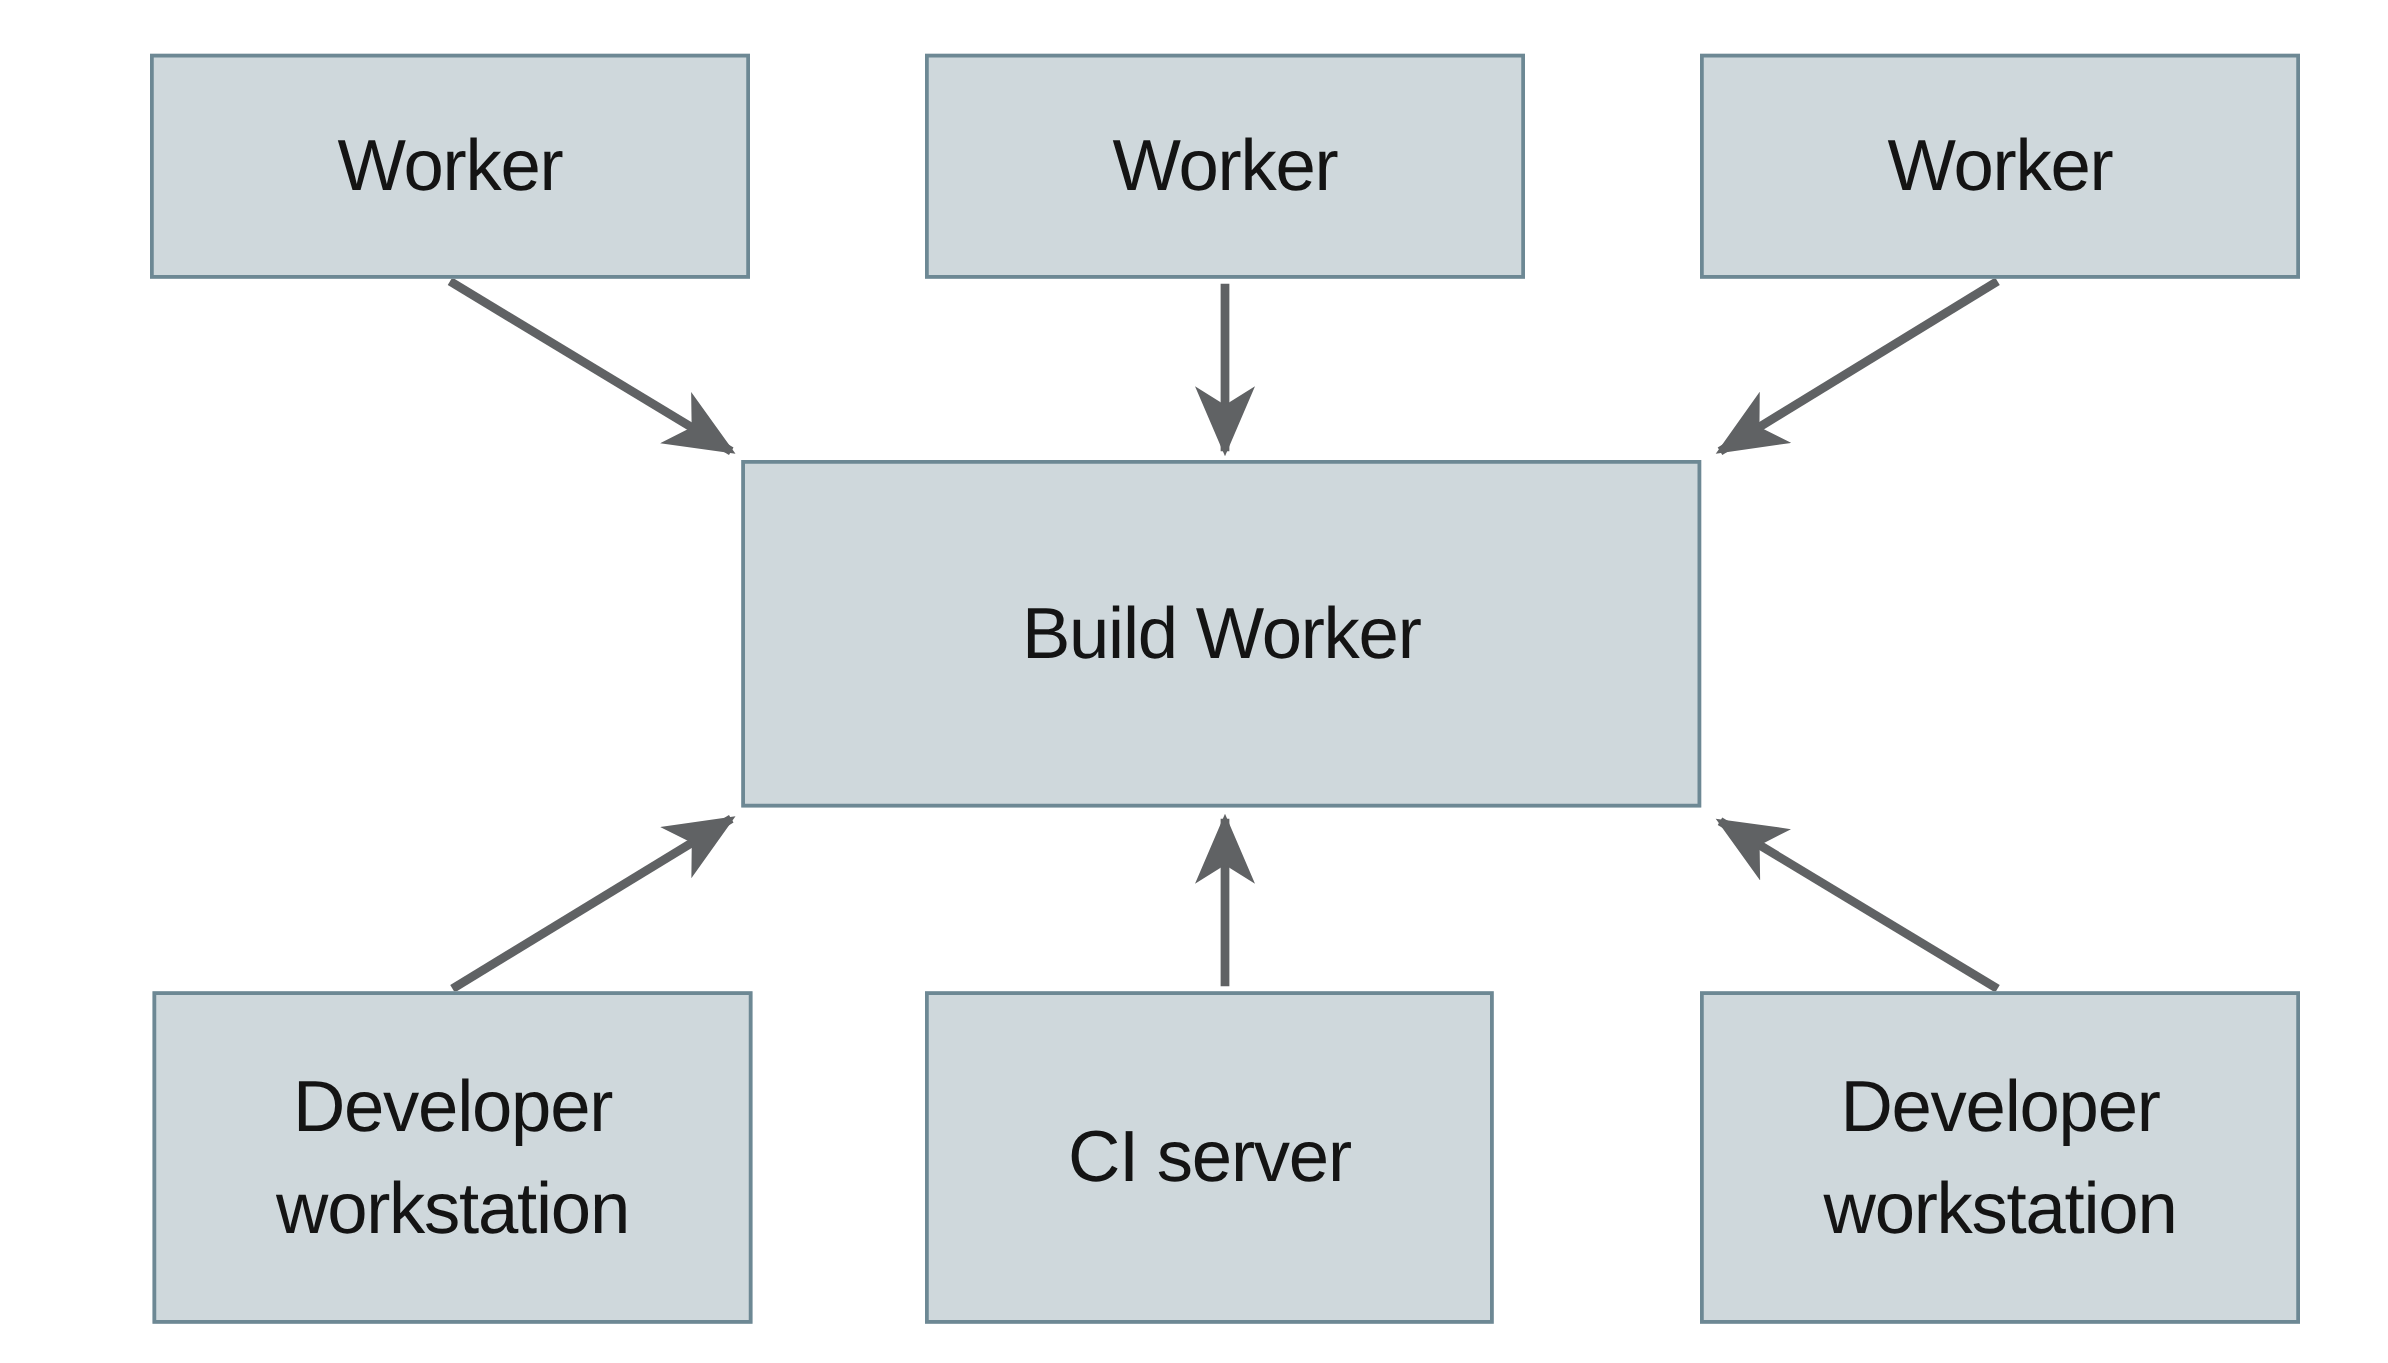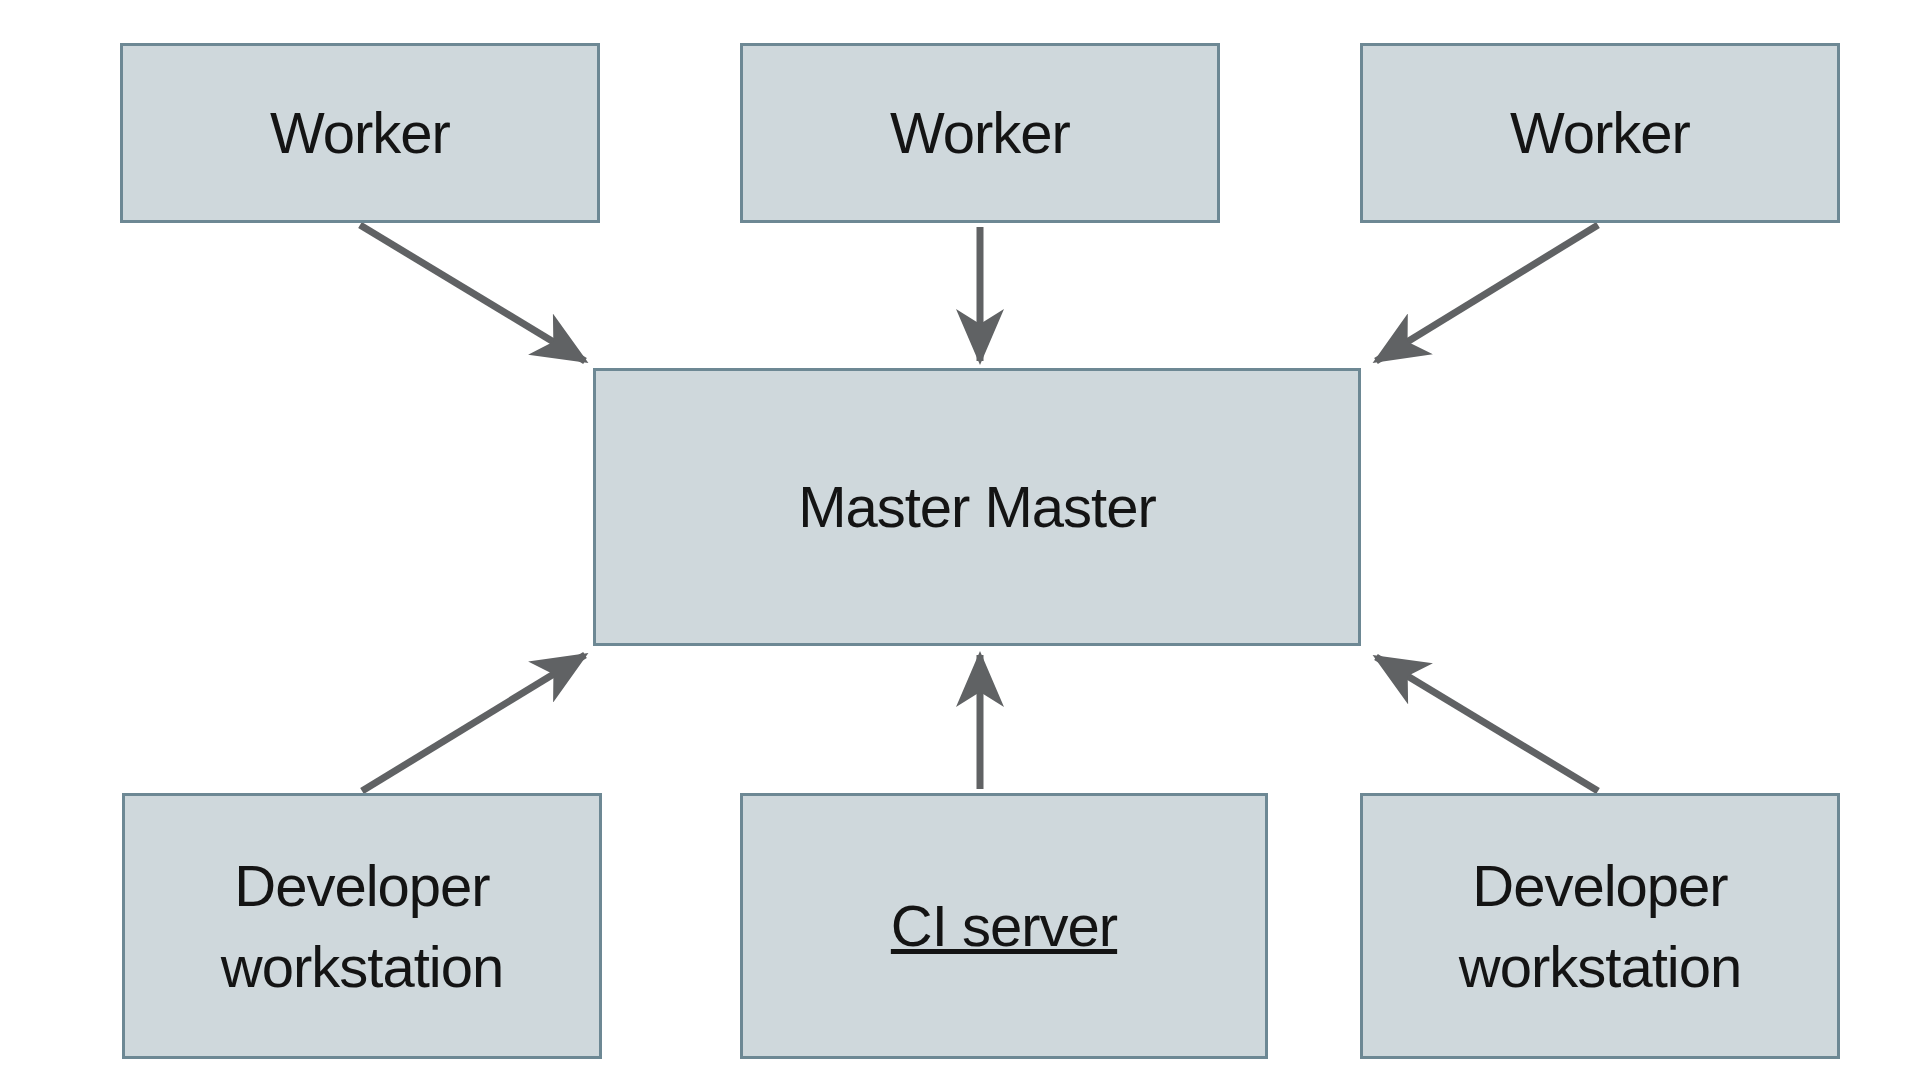--- a/index.html
+++ b/index.html
@@ -47,21 +47,21 @@
   
   .n-worker1 { left: 120px;  top: 43px;  width: 480px; height: 180px; }
   .n-worker2 { left: 740px;  top: 43px;  width: 480px; height: 180px; }
   .n-worker3 { left: 1360px; top: 43px;  width: 480px; height: 180px; }
 
   
   .n-bm      { left: 593px;  top: 368px; width: 768px; height: 278px; }
 
   
   .n-dev1    { left: 122px;  top: 793px; width: 480px; height: 266px; }
-  .n-ci      { left: 740px;  top: 793px; width: 528px; height: 266px; text-decoration: underline; }
+  .n-ci      { left: 740px;  top: 793px; width: 455px; height: 266px; }
   .n-dev2    { left: 1360px; top: 793px; width: 480px; height: 266px; }
 
   .edge-line {
     stroke: var(--arrow-color);
     stroke-width: 7;
     fill: none;
   }
   .edge-head { fill: var(--arrow-color); }
 </style>
 </head>
@@ -90,21 +90,21 @@
 
   <div class="node n-worker2">
     <span>Worker</span>
   </div>
 
   <div class="node n-worker3">
     <span>Worker</span>
   </div>
 
   <div class="node n-bm">
-    <span>Master Master</span>
+    <span>Build Worker</span>
   </div>
 
   <div class="node n-dev1">
     <span>Developer workstation</span>
   </div>
 
   <div class="node n-ci">
     <span>CI server</span>
   </div>
 

